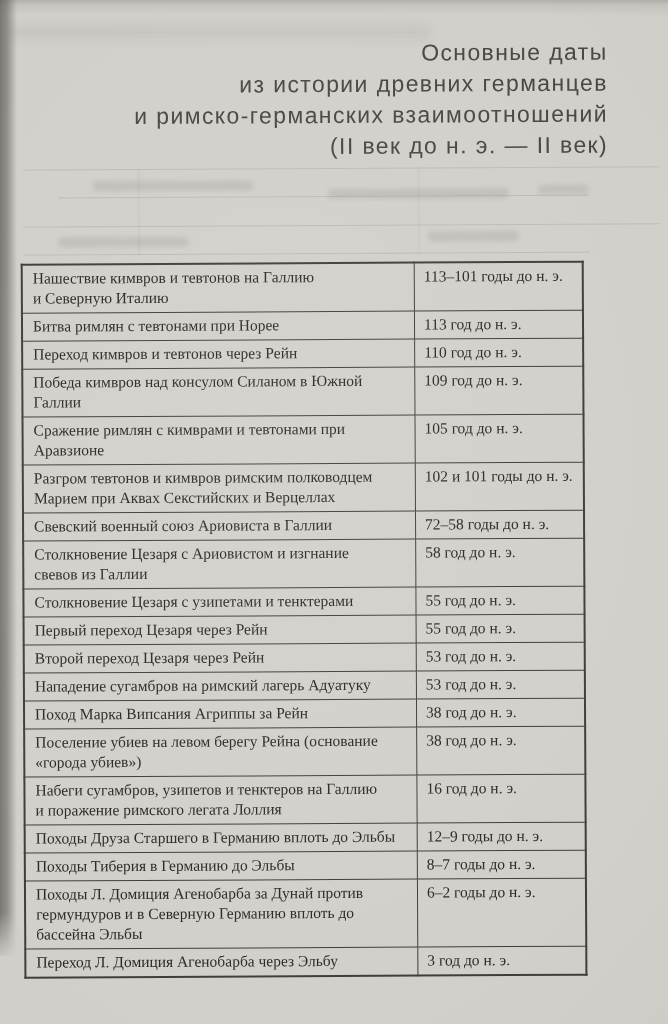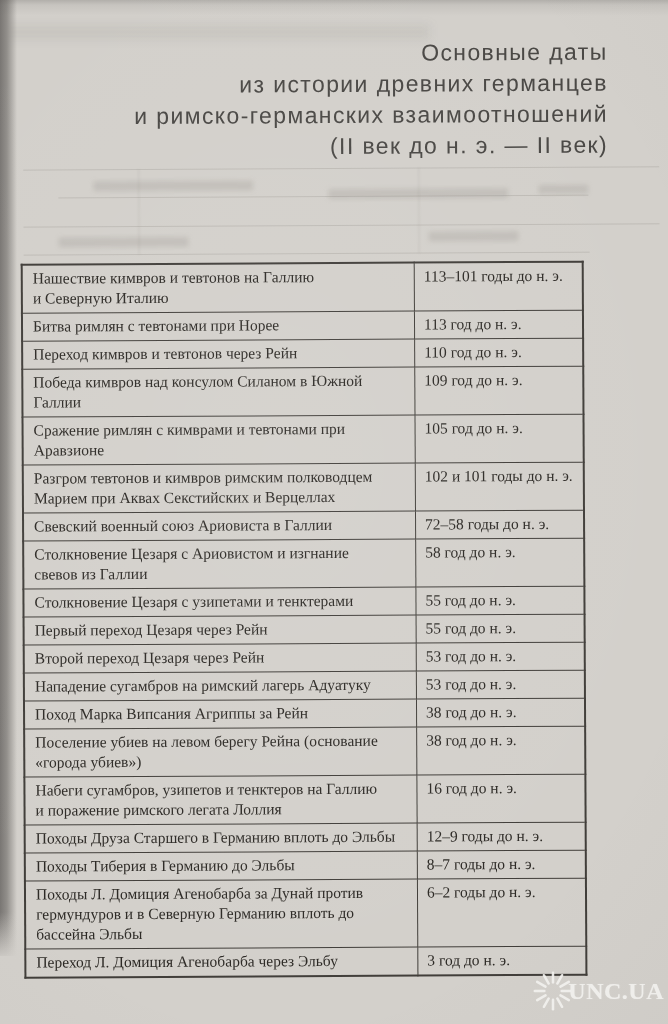--- a/index.html
+++ b/index.html
@@ -190,31 +190,14 @@
             <td class="date">3 год до н. э.</td>
           </tr>
       </tbody>
     </table>
   </div>
 
   <div class="edge-left"></div>
   <div class="edge-left-fade"></div>
   <div class="vignette"></div>
 
-  <div class="watermark">
-    <svg width="46" height="46" viewBox="0 0 48 48" fill="none" stroke="#f2f1ee" stroke-width="2.6" stroke-linecap="round">
-      <line x1="33" y1="24" x2="43" y2="24"></line>
-      <line x1="31.8" y1="28.5" x2="40.5" y2="33.5"></line>
-      <line x1="28.5" y1="31.8" x2="33.5" y2="40.5"></line>
-      <line x1="24" y1="33" x2="24" y2="43"></line>
-      <line x1="19.5" y1="31.8" x2="14.5" y2="40.5"></line>
-      <line x1="16.2" y1="28.5" x2="7.5" y2="33.5"></line>
-      <line x1="15" y1="24" x2="5" y2="24"></line>
-      <line x1="16.2" y1="19.5" x2="7.5" y2="14.5"></line>
-      <line x1="19.5" y1="16.2" x2="14.5" y2="7.5"></line>
-      <line x1="24" y1="15" x2="24" y2="5"></line>
-      <line x1="28.5" y1="16.2" x2="33.5" y2="7.5"></line>
-      <line x1="31.8" y1="19.5" x2="40.5" y2="14.5"></line>
-    </svg>
-    <span class="wm-text">UNC.UA</span>
-  </div>
 
 </div>
 
 </body></html>

